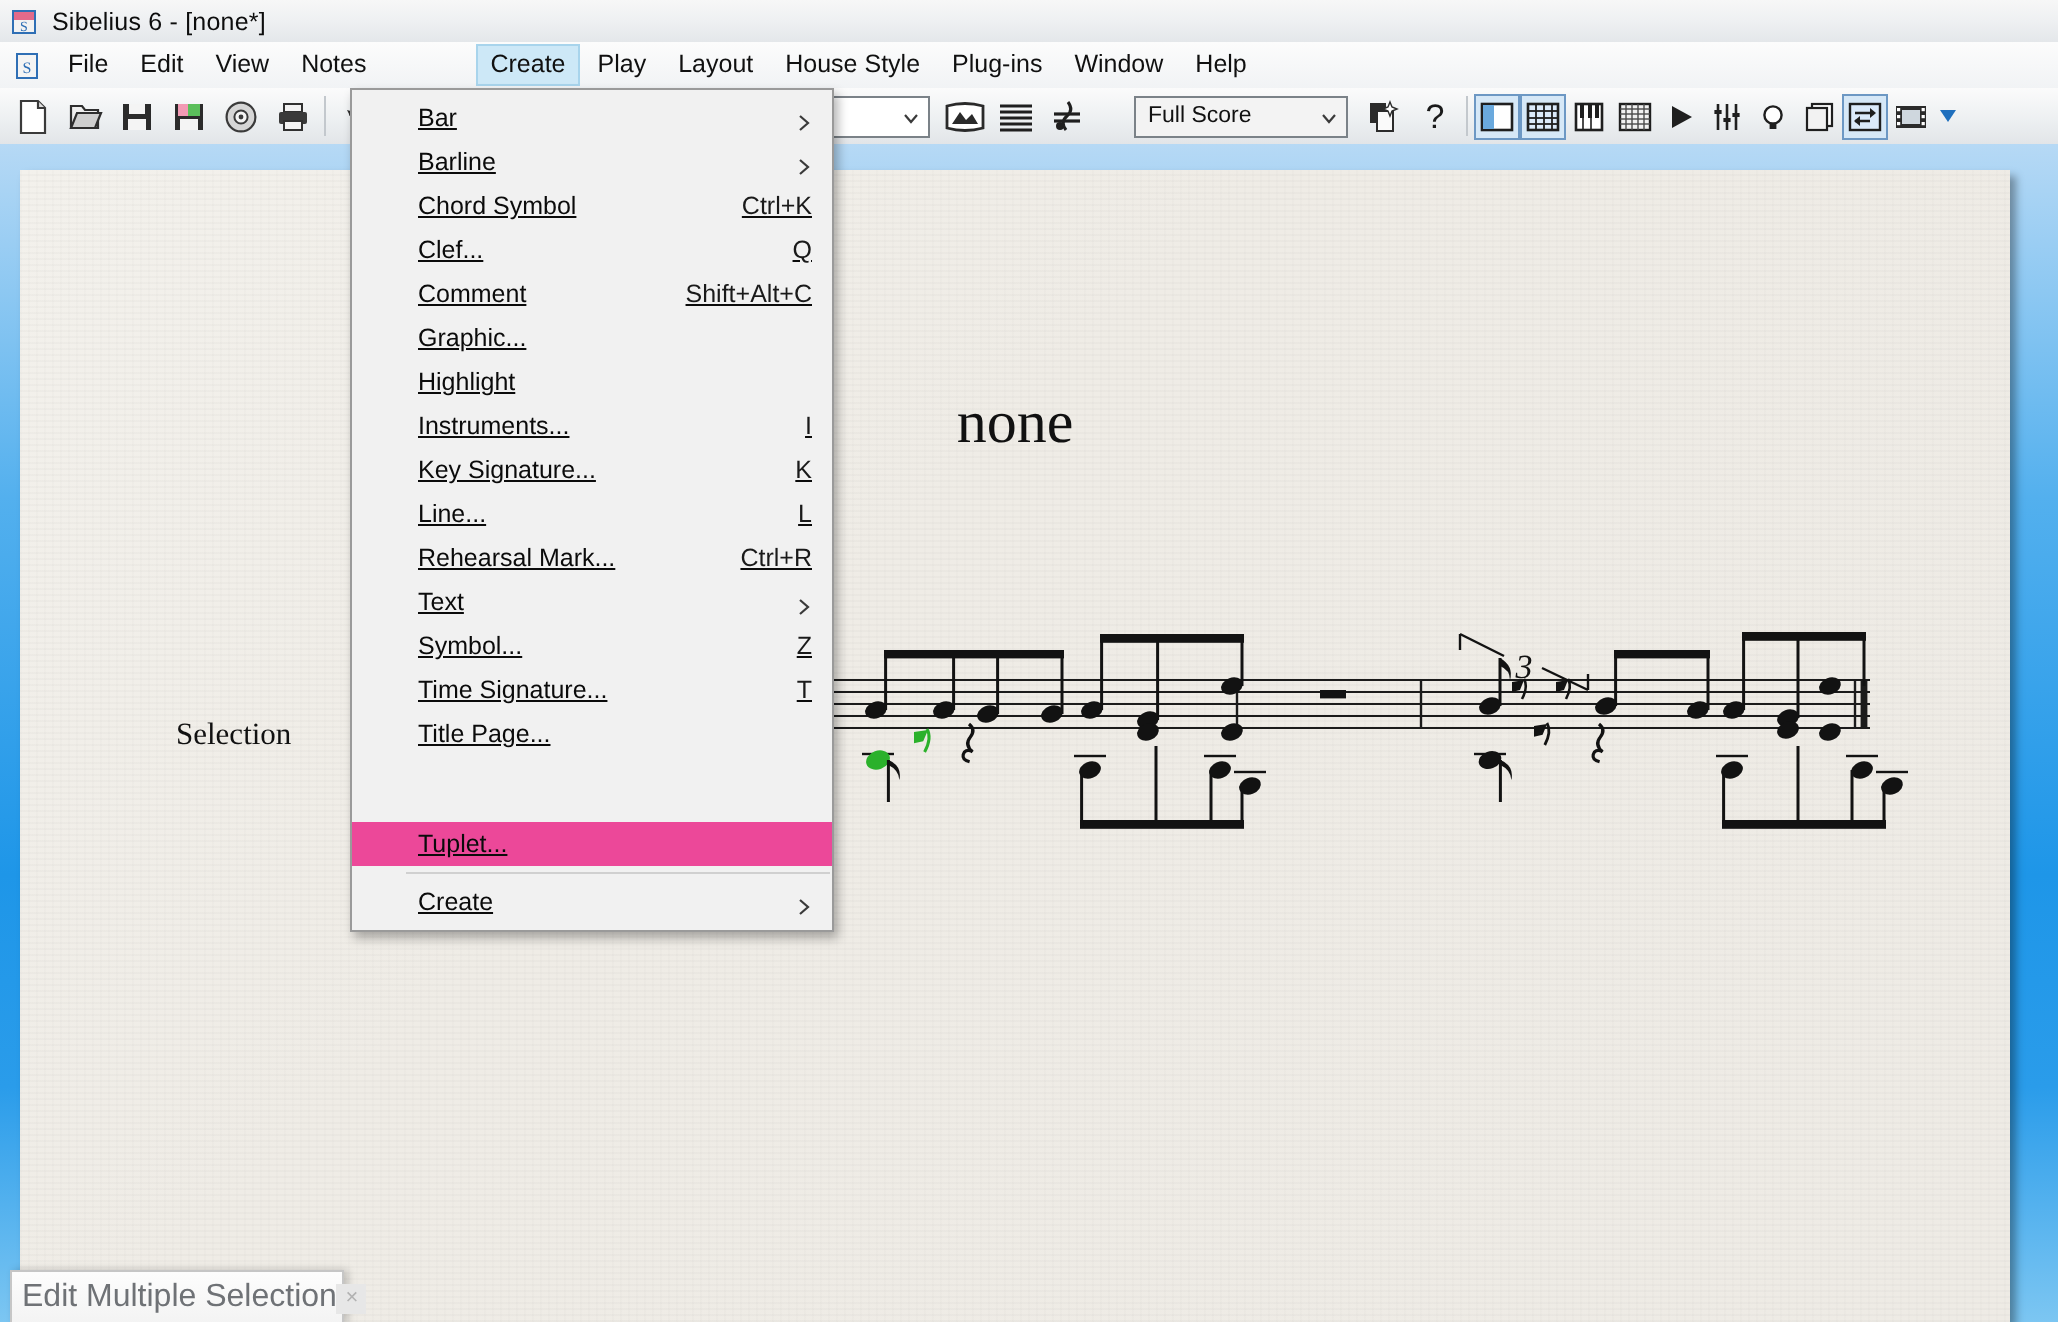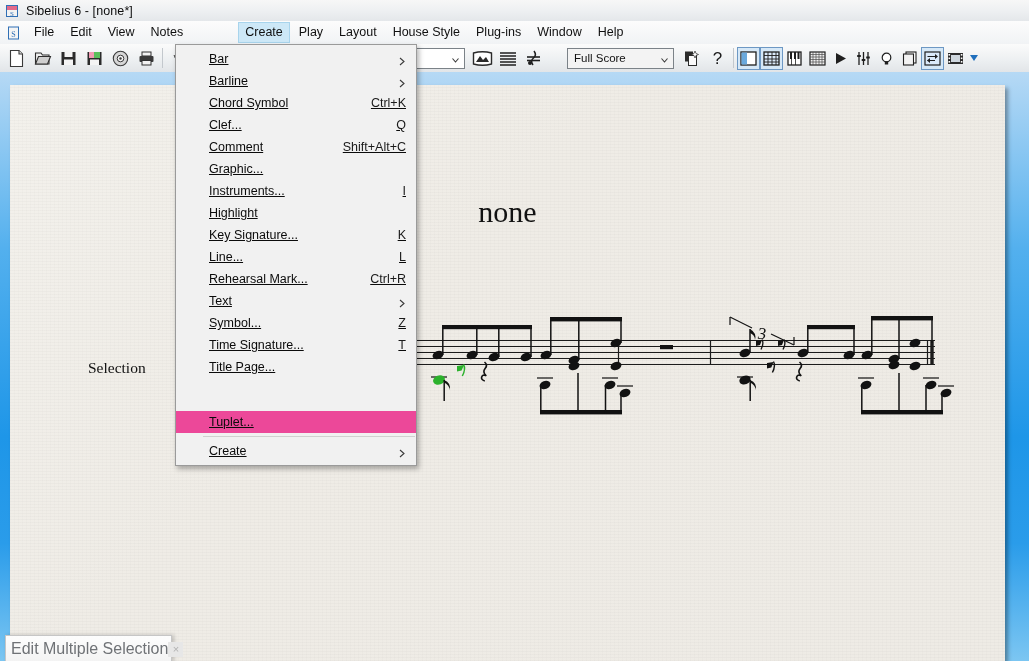--- a/index.html
+++ b/index.html
@@ -622,27 +622,27 @@
     <span class="mlabel">Comment</span>
     <span class="maccel">Shift+Alt+C</span>
   </div>
 
   <div class="mi">
     <span class="mlabel">Graphic...</span>
     <span class="maccel"></span>
   </div>
 
   <div class="mi">
+    <span class="mlabel">Highlight</span>
+    <span class="maccel"></span>
+  </div>
+
+  <div class="mi">
     <span class="mlabel">Instruments...</span>
     <span class="maccel">I</span>
-  </div>
-
-  <div class="mi">
-    <span class="mlabel">Highlight</span>
-    <span class="maccel"></span>
   </div>
 
   <div class="mi">
     <span class="mlabel">Key Signature...</span>
     <span class="maccel">K</span>
   </div>
 
   <div class="mi">
     <span class="mlabel">Line...</span>
     <span class="maccel">L</span>

